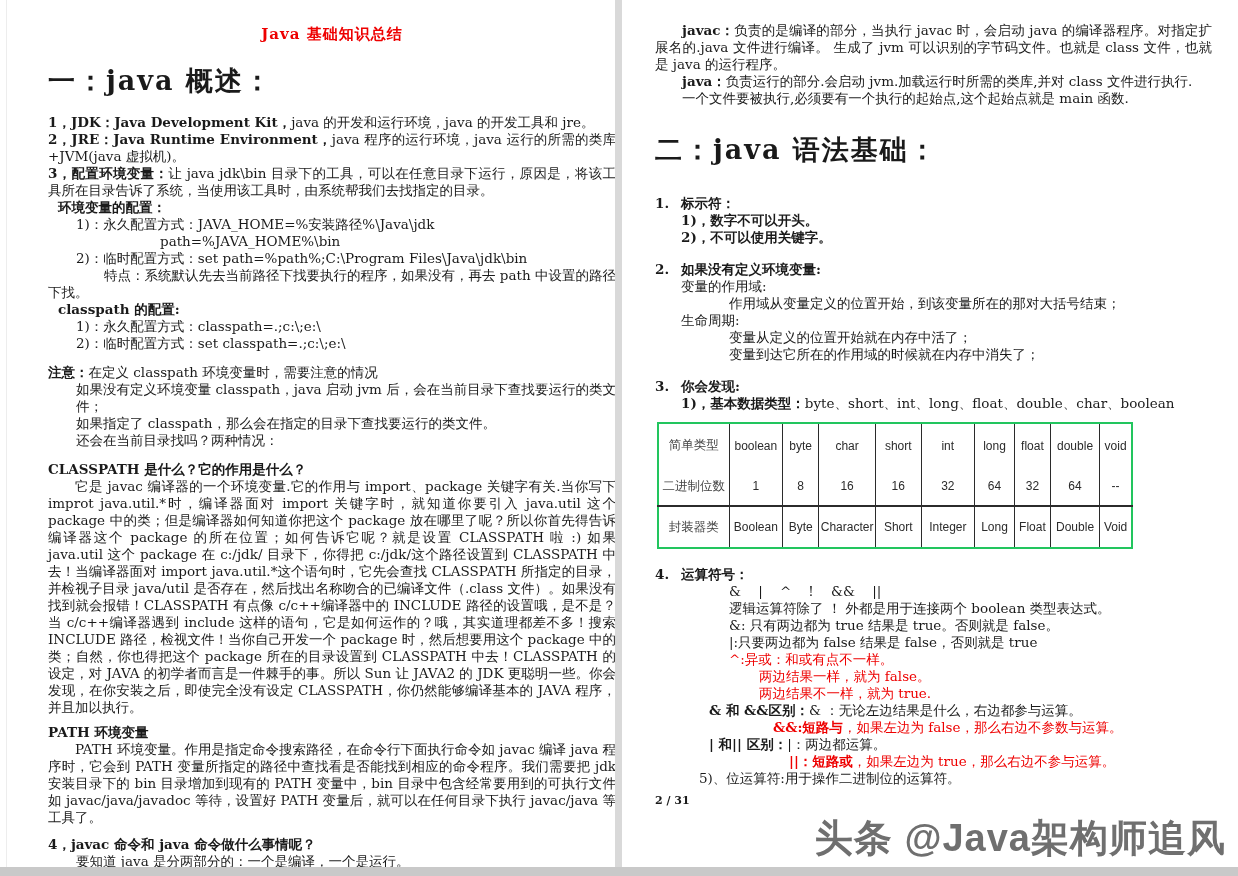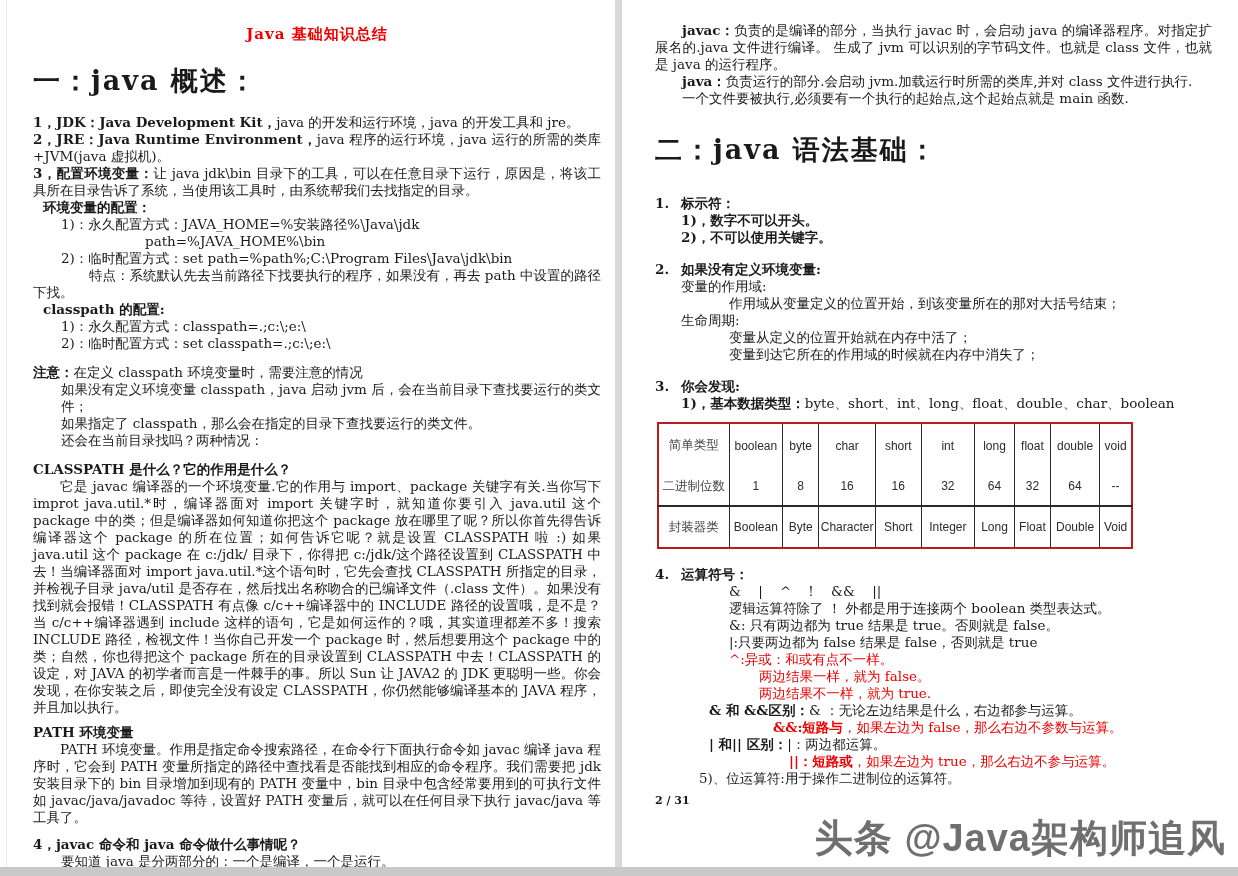--- a/index.html
+++ b/index.html
@@ -6,21 +6,21 @@
   body{
     width:1238px;height:876px;overflow:hidden;position:relative;
     background:#ffffff;color:#1a1a1a;
     font-family:"DejaVu Serif","Liberation Serif",serif;
   }
   
   .bottom-strip{position:absolute;left:0;bottom:0;width:1238px;height:9px;background:#c9c9c9;}
   .page-divider{position:absolute;left:615px;top:0;width:7px;height:867px;background:#d9d9d9;}
   .edge-left{position:absolute;left:6px;top:0;width:1px;height:867px;background:#ededed;}
   .page{position:absolute;top:0;height:866px;background:#fff;box-sizing:border-box;}
-  #pageL{left:7px;width:608px;padding:0 14px 0 26px;}
+  #pageL{left:22px;width:608px;padding:0 14px 0 26px;}
   #pageR{left:622px;width:616px;padding:0 26px 0 33px;}
 
   .ln{font-size:13.5px;line-height:17px;margin:0;}
   .b{font-weight:bold;}
   .red{color:#ee0000;}
   .jus{text-align:justify;}
   .pre{white-space:pre;}
   .doc-title{padding-top:26px;font-size:15px;line-height:16px;font-weight:bold;color:#ee0000;text-align:center;letter-spacing:1px;}
   .sec-h{font-size:27px;line-height:34px;font-weight:bold;margin:22px 0 0 0;letter-spacing:2px;}
   .i1{padding-left:10px;}
@@ -37,21 +37,21 @@
   .item .itc{flex:1;}
   .s4a{padding-left:18px;}
   .s4b{padding-left:48px;}
   .s4c{padding-left:78px;}
   .s4d{padding-left:28px;}
   .s4e{padding-left:92px;}
   .s4f{padding-left:108px;}
 
   
   .dtable{border-collapse:collapse;table-layout:fixed;width:476px;margin:10px 0 2px -24px;
-          font-family:"Liberation Sans",sans-serif;border:2px solid #b91c1c;}
+          font-family:"Liberation Sans",sans-serif;border:2px solid #22c55e;}
   .dtable td{border-left:1px solid #2b2b2b;border-right:1px solid #2b2b2b;text-align:center;
              font-size:12px;color:#2b2b2b;padding:0;overflow:hidden;}
   .dtable tr.r1 td{height:43px;}
   .dtable tr.r2 td{height:38px;}
   .dtable tr.r3 td{height:40px;border-top:2px solid #2b2b2b;}
   .dtable td.hd{font-family:"DejaVu Serif",serif;font-size:12.5px;color:#444;}
 
   .watermark{position:absolute;right:12px;bottom:12px;
     font-family:"Liberation Sans",sans-serif;font-size:38px;font-weight:bold;color:#6f6f6f;letter-spacing:1px;
     text-shadow:2px 2px 0 #ffffff,-1px -1px 0 #ffffff,1px -1px 0 #ffffff,-1px 1px 0 #ffffff;}

